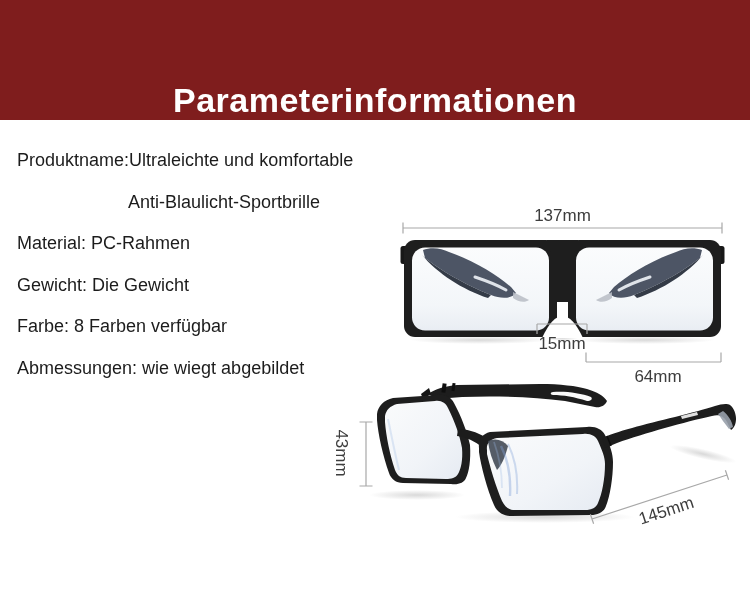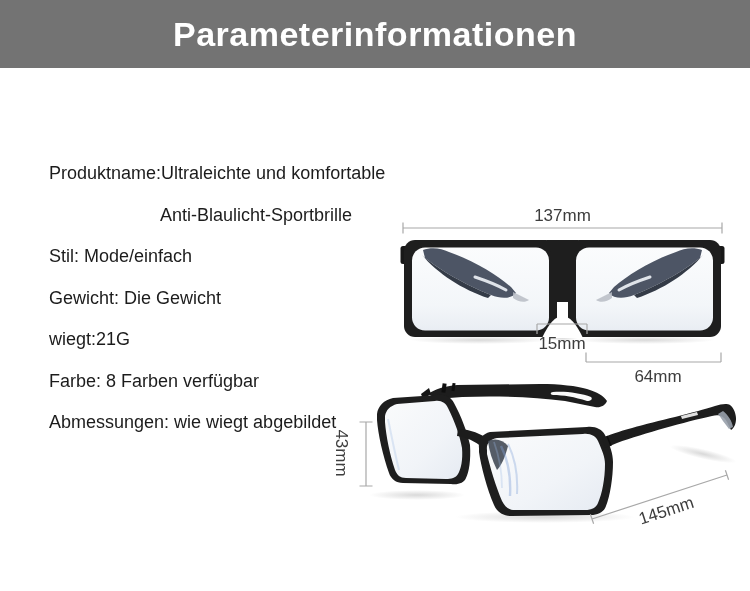--- a/index.html
+++ b/index.html
@@ -3,52 +3,51 @@
 <meta charset="utf-8">
 <style>
   html,body{margin:0;padding:0;}
   body{
     width:750px;height:591px;position:relative;overflow:hidden;
     background:#ffffff;
     font-family:"Liberation Sans", sans-serif;
   }
   
   .banner{
-    position:absolute;left:0;top:0;width:750px;height:68px;
-    background:#737373;display:flex;align-items:center;justify-content:center;
+    position:absolute;left:0;top:0;width:750px;height:120px;
+    background:#7f1d1d;display:flex;align-items:flex-end;justify-content:center;
   }
   .banner .title{
     color:#ffffff;font-size:34px;font-weight:bold;letter-spacing:.5px;
   }
   
   .specs{
-    position:absolute;left:17px;top:153px;width:360px;
-    color:#1c1c1c;font-size:18px;margin-left:32px;
+    position:absolute;left:17px;top:140px;width:360px;
+    color:#1c1c1c;font-size:18px;
   }
   .specs .line{height:41.5px;line-height:41.5px;white-space:nowrap;}
   .specs .line.indent{padding-left:111px;}
   
   .diagram{position:absolute;left:325px;top:198px;width:420px;height:337px;text-align:center;}
   .diagram svg{display:block;width:420px;height:337px;}
   .dim-line{stroke:#a8a8a8;stroke-width:1.2;fill:none;}
   .dim-text{fill:#3d3d3d;font-size:17px;font-family:"Liberation Sans",sans-serif;}
 </style>
 </head>
 <body>
 
 <div class="banner">
   <div class="title">Parameterinformationen</div>
 </div>
 
 <div class="specs">
   <div class="line">Produktname:Ultraleichte und komfortable</div>
   <div class="line indent">Anti-Blaulicht-Sportbrille</div>
-  <div class="line">Stil: Mode/einfach</div>
+  <div class="line">Material: PC-Rahmen</div>
   <div class="line">Gewicht: Die Gewicht</div>
-  <div class="line">wiegt:21G</div>
   <div class="line">Farbe: 8 Farben verfügbar</div>
   <div class="line">Abmessungen: wie wiegt abgebildet</div>
 </div>
 
 <div class="diagram">
 <svg viewBox="0 0 420 337" xmlns="http://www.w3.org/2000/svg">
   <defs>
     <linearGradient id="lensF" x1="0" y1="0" x2="0" y2="1">
       <stop offset="0" stop-color="#fbfcfd"></stop>
       <stop offset="0.7" stop-color="#f3f6f9"></stop>

